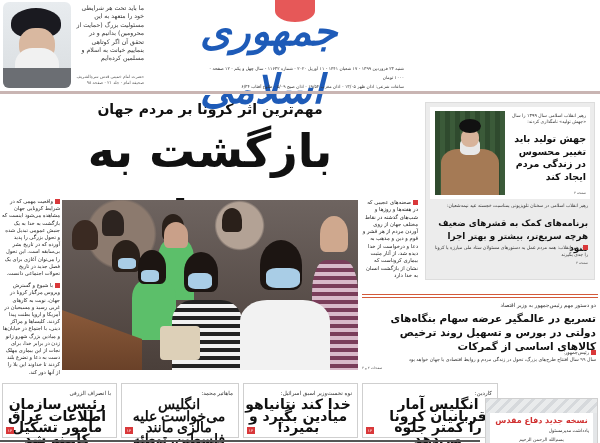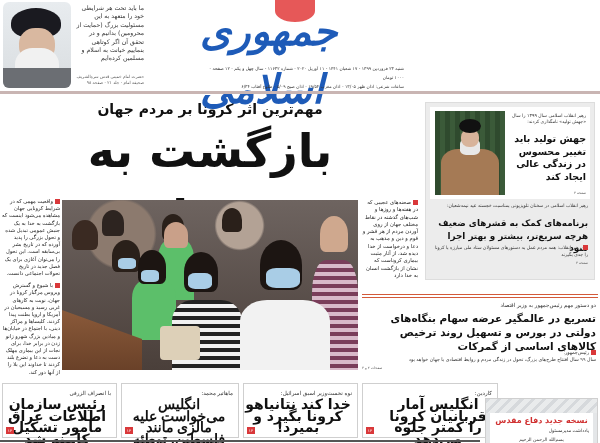--- a/index.html
+++ b/index.html
@@ -130,21 +130,21 @@
 <div class="abs leader-box">
   <div class="leader-inner">
     <div class="leader-photo">
       <div class="curt"></div>
         <div class="robe"></div>
         <div class="beard"></div>
         <div class="face"></div>
         <div class="turban"></div>
     </div>
     <div class="leader-cap">رهبر انقلاب اسلامی سال ۱۳۹۹ را سال «جهش تولید» نامگذاری کردند:</div>
-    <div class="leader-head">جهش تولید باید تغییر محسوس در زندگی عالی ایجاد کند</div>
+    <div class="leader-head">جهش تولید باید تغییر محسوس در زندگی مردم ایجاد کند</div>
     <div class="leader-pg">صفحه ۳</div>
   </div>
   <div class="leader-sub-cap">رهبر انقلاب اسلامی در سخنان تلویزیونی بمناسبت خجسته عید نیمه‌شعبان:</div>
   <div class="leader-sub-head">برنامه‌های کمک به قشرهای ضعیف هرچه سریع‌تر، بیشتر و بهتر اجرا شود</div>
   <div class="leader-sub-bul">
     <span class="bullet"></span><span>رهبر انقلاب: همه مردم عمل به دستورهای مسئولان ستاد ملی مبارزه با کرونا را جدی بگیرند</span>
   </div>
   <div class="leader-sub-pg">صفحه ۳</div>
 </div>
 
@@ -194,21 +194,21 @@
 <div class="abs econ-pg">صفحات ۲ و ۳</div>
 
 <div class="abs bottom-strip">
   <div class="b-box" style="left:362px;width:136px;">
     <div class="b-cap">کاردین:</div>
     <div class="b-head">انگلیس آمار قربانیان کرونا را کمتر جلوه می‌دهد</div>
     <div class="b-num">۱۲</div>
   </div>
   <div class="b-box" style="left:243px;width:115px;">
     <div class="b-cap">نوه نخست‌وزیر اسبق اسرائیل:</div>
-    <div class="b-head">خدا کند نتانیاهو کرونا بگیرد و بمیرد!</div>
+    <div class="b-head">خدا کند نتانیاهو میادین بگیرد و بمیرد!</div>
     <div class="b-num">۱۲</div>
   </div>
   <div class="b-box" style="left:121px;width:118px;font-family:Liberation Serif, serif;">
     <div class="b-cap">ماهاتیر محمد:</div>
     <div class="b-head">انگلیس می‌خواست علیه مالزی مانند فلسطین، توطئه کند</div>
     <div class="b-num">۱۲</div>
   </div>
   <div class="b-box" style="left:2px;width:115px;">
     <div class="b-cap">با انصراف الزرفی</div>
     <div class="b-head">رئیس سازمان اطلاعات عراق مامور تشکیل کابینه شد</div>

